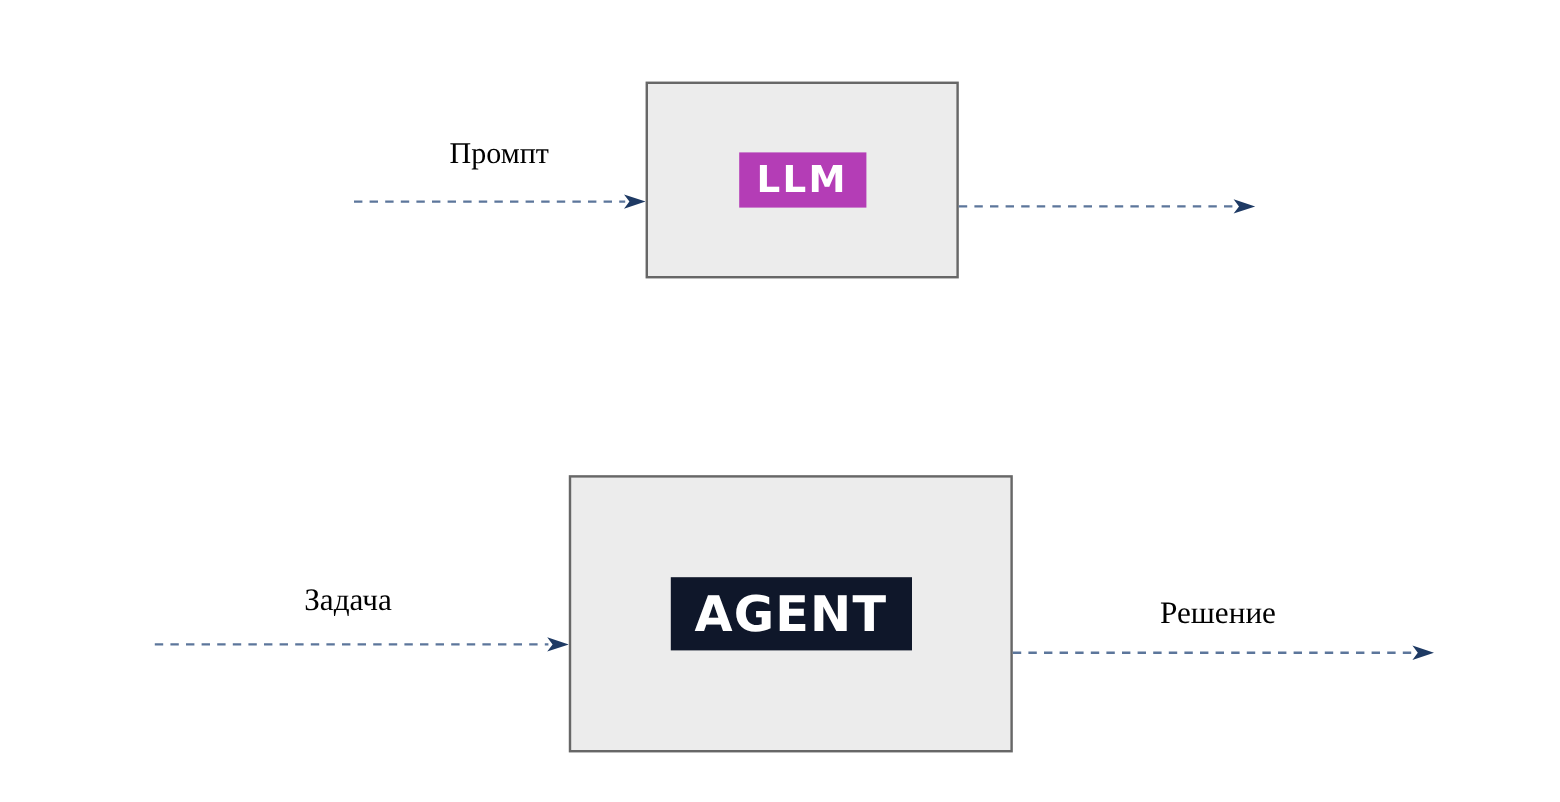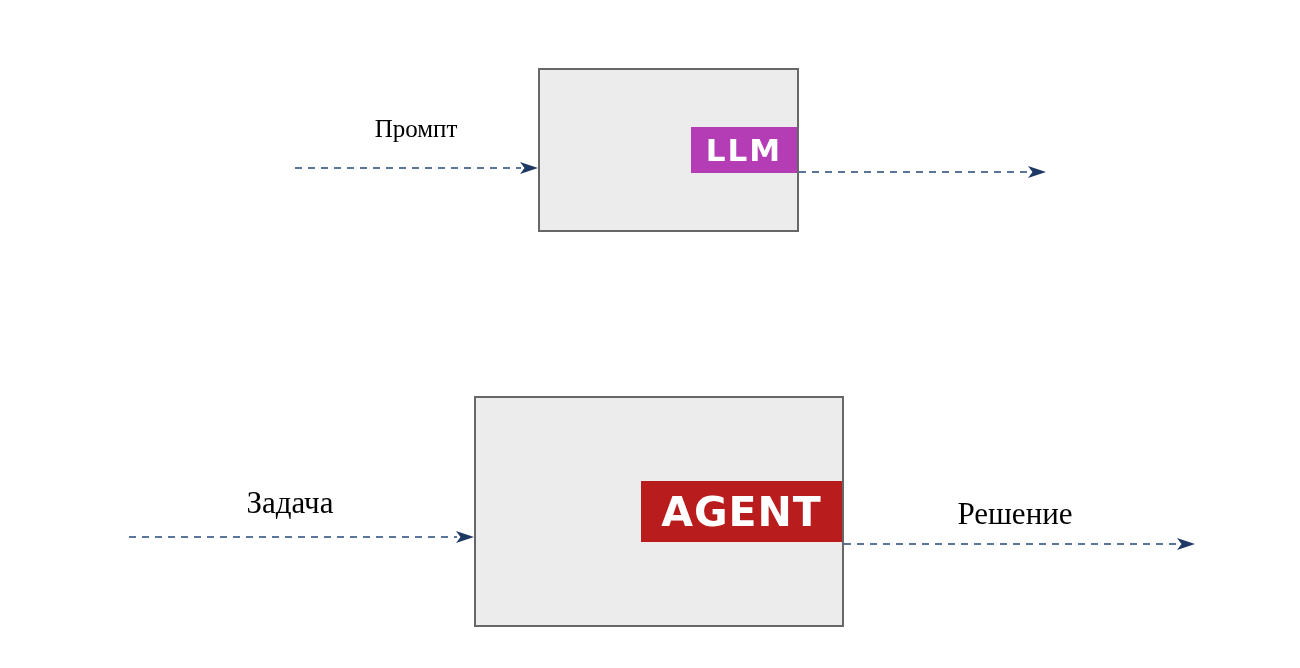--- a/index.html
+++ b/index.html
@@ -16,21 +16,21 @@
     font-family: "Liberation Serif", serif;
     margin-left: 32px;
   }
   .node-box {
     position: absolute;
     box-sizing: border-box;
     background: #ececec;
     border: 2px solid #676767;
     display: flex;
     align-items: center;
-    justify-content: flex-end;
+    justify-content: center;
   }
   .badge {
     display: flex;
     align-items: center;
     justify-content: center;
     background: #b43db6;
     color: #ffffff;
     font-family: "DejaVu Sans", sans-serif;
     font-weight: bold;
   }
@@ -47,21 +47,21 @@
     letter-spacing: 1px;
   }
   .flow-label {
     position: absolute;
     color: #000000;
     text-align: center;
     line-height: 1;
     white-space: nowrap;
   }
   .label-sm { font-size: 25px; width: 160px; }
-  .label-lg { font-size: 31px; width: 180px; }
+  .label-lg { font-size: 26px; width: 180px; }
   .arrow {
     position: absolute;
     overflow: visible;
   }
   .arrow line {
     stroke: #5c769b;
     stroke-width: 2;
     stroke-dasharray: 7 6;
   }
   .arrow polygon {
@@ -92,21 +92,21 @@
   </svg>
 
   <div class="flow-label label-lg" style="left: 168px; top: 487px; color: rgb(0, 0, 0);">Задача</div>
 
   <svg class="arrow" style="left: 97px; top: 527px;" width="345" height="20">
     <line x1="0" y1="10" x2="328" y2="10" style="stroke: rgb(92, 118, 155);"></line>
     <polygon points="327,4 345,10 327,16 331.5,10" style="fill: rgb(30, 58, 100);"></polygon>
   </svg>
 
   <div class="node-box" style="left: 442px; top: 396px; width: 370px; height: 231px; background-color: rgb(236, 236, 236);">
-    <div class="badge badge-lg" style="background-color: #b91c1c;">AGENT</div>
+    <div class="badge badge-lg" style="background-color: #0f172a;">AGENT</div>
   </div>
 
   <div class="flow-label label-lg" style="left: 893px; top: 498px; color: #000000;">Решение</div>
 
   <svg class="arrow" style="left: 812px; top: 534px;" width="351" height="20">
     <line x1="0" y1="10" x2="334" y2="10" style="stroke: rgb(92, 118, 155);"></line>
     <polygon points="333,4 351,10 333,16 337.5,10" style="fill: rgb(30, 58, 100);"></polygon>
   </svg>
 
 </div>

